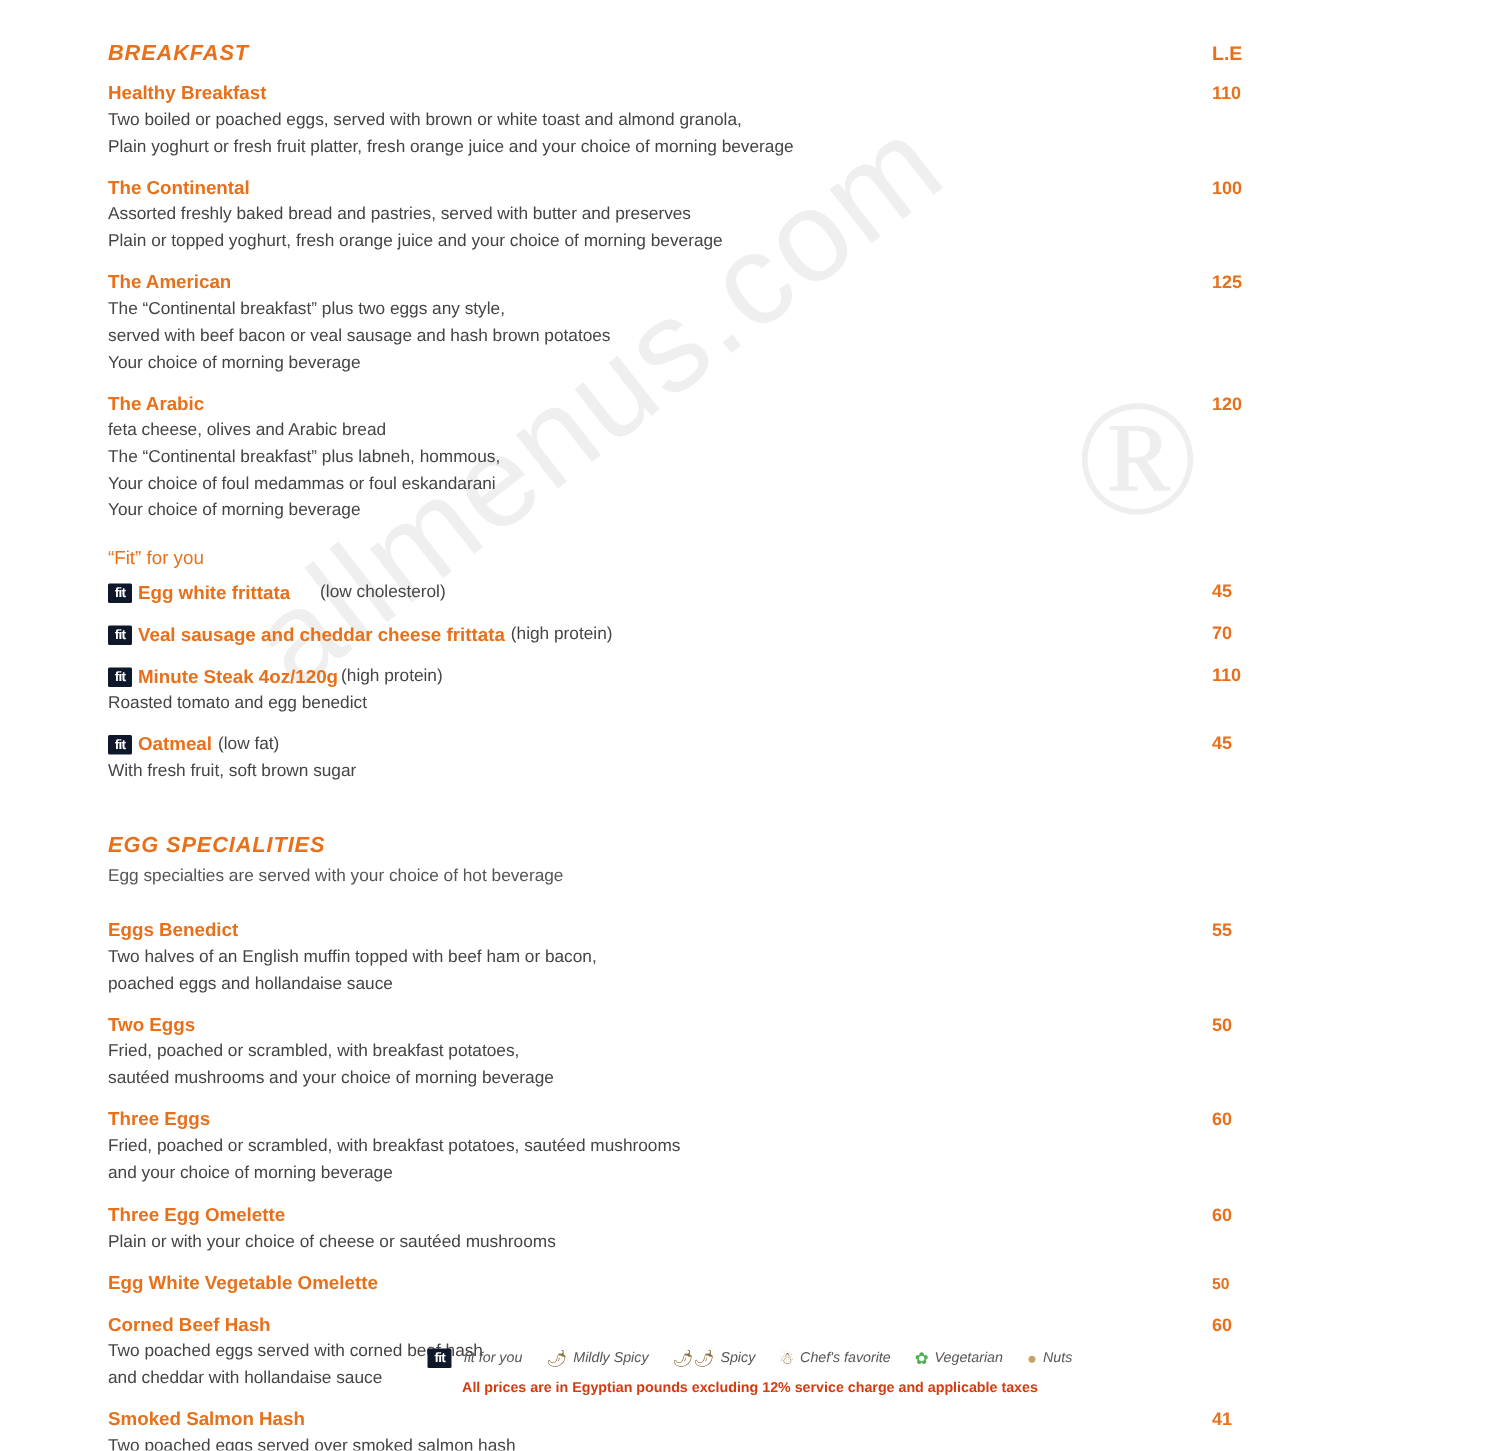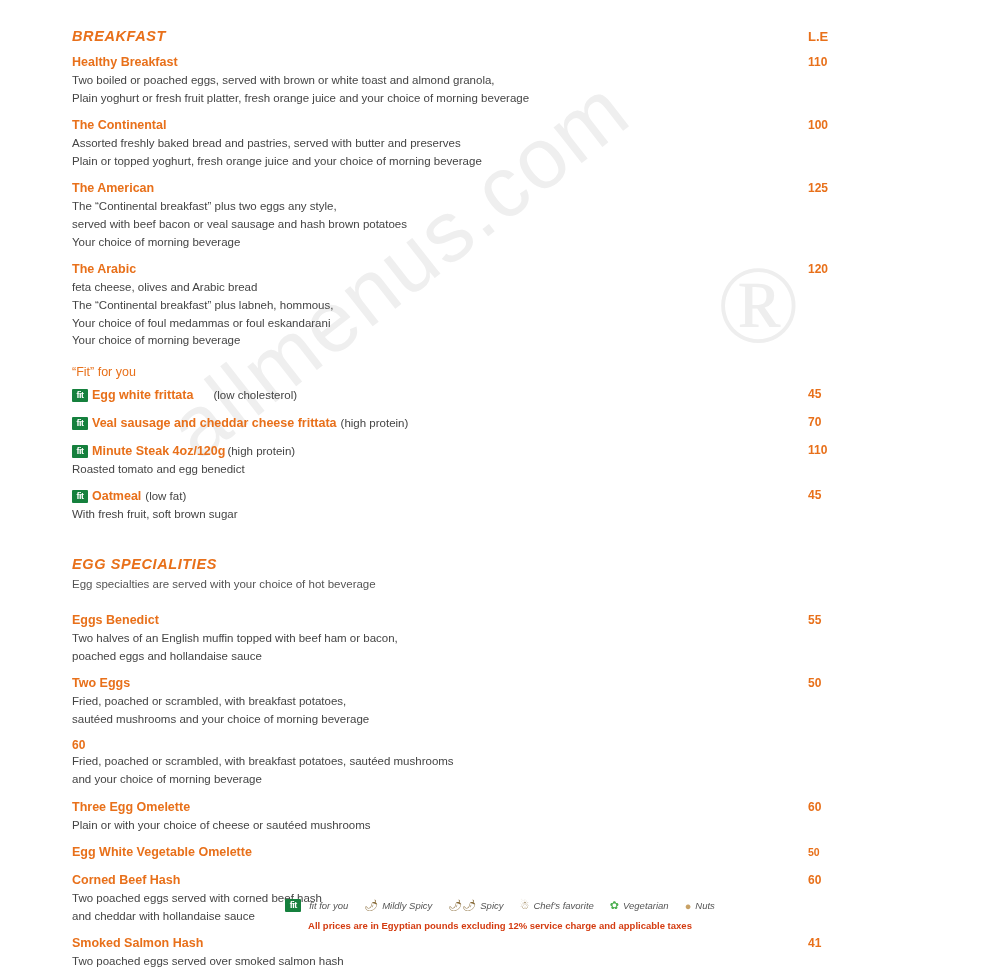--- a/index.html
+++ b/index.html
@@ -131,21 +131,21 @@
     font-weight: normal;
     color: #e8701a;
     margin: 16px 0 8px 0;
   }
 
   
   .fit-badge {
     display: inline-block;
     width: 16px;
     height: 13px;
-    background: #15803d;
+    background: #0f172a;
     color: #ffffff;
     font-size: 9px;
     font-weight: bold;
     line-height: 13px;
     text-align: center;
     border-radius: 1px;
     vertical-align: middle;
     margin-right: 4px;
     font-family: "Liberation Sans", sans-serif;
     letter-spacing: -0.5px;
@@ -320,20 +320,21 @@
       <div class="item-row">
         <div class="item-name">Two Eggs</div>
         <div class="item-price">50</div>
       </div>
       <div class="item-desc">Fried, poached or scrambled, with breakfast potatoes,</div>
       <div class="item-desc">sautéed mushrooms and your choice of morning beverage</div>
     </div>
 
     <div class="item">
       <div class="item-row">
+        <div class="item-name">Three Eggs</div>
         <div class="item-price">60</div>
       </div>
       <div class="item-desc">Fried, poached or scrambled, with breakfast potatoes, sautéed mushrooms</div>
       <div class="item-desc">and your choice of morning beverage</div>
     </div>
 
     <div class="item">
       <div class="item-row">
         <div class="item-name">Three Egg Omelette</div>
         <div class="item-price">60</div>

